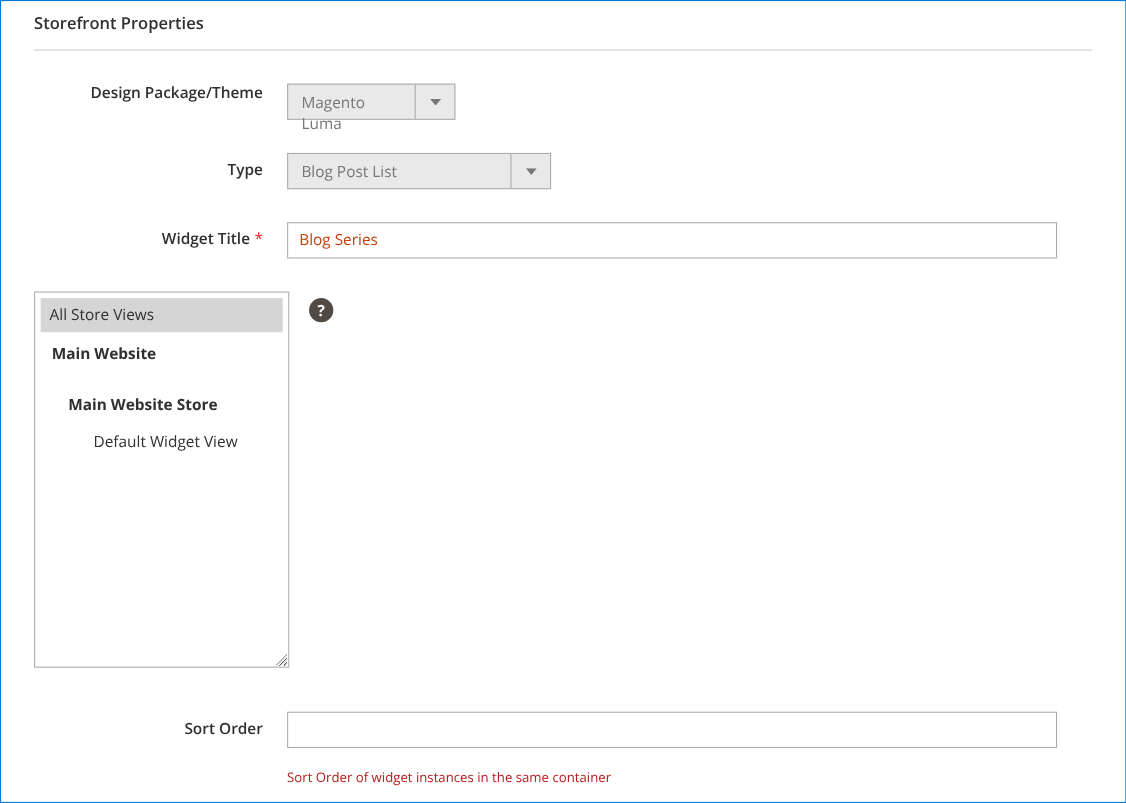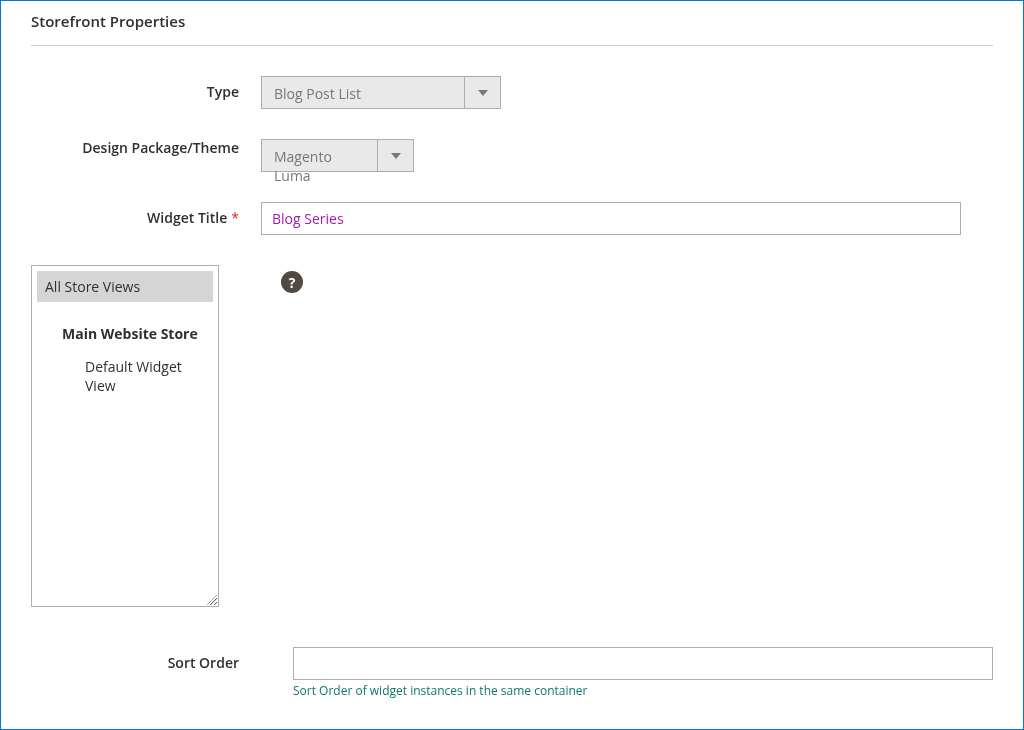--- a/index.html
+++ b/index.html
@@ -83,25 +83,25 @@
     .dd-arrow svg {
       width: 10px;
       height: 6px;
     }
     .text-input {
       width: 700px;
       height: 33px;
       padding: 6px 10px;
       font-size: 14px;
       border: 1px solid #adadad;
-      color: #a21caf;
+      color: #c2410c;
       font-family: inherit;
     }
     .store-select {
-      width: 188px;
+      width: 232px;
       height: 342px;
       border: 1px solid #adadad;
       background: #fff;
       padding: 5px;
       overflow: auto;
       position: relative;
       resize: both;
     }
     .store-opt {
       padding: 6px 8px;
@@ -144,84 +144,85 @@
       color: #fff;
       display: flex;
       align-items: center;
       justify-content: center;
       font-weight: 700;
       font-size: 14px;
       cursor: pointer;
     }
     .field-hint {
       font-size: 12px;
-      color: #0f766e;
-      margin-top: 2px;
+      color: #b91c1c;
+      margin-top: 18px;
     }
   </style>
 </head>
 <body>
 
 <div class="content">
   <div class="section-title">Storefront Properties</div>
+
+  <div class="form-row">
+    <div class="form-label multi-line">Design Package/Theme</div>
+    <div class="form-control-wrap">
+      <div class="dropdown-disabled theme">
+        <span class="dd-text">Magento Luma</span>
+        <span class="dd-arrow">
+          <svg viewBox="0 0 10 6">
+              <path d="M0 0 L5 6 L10 0 Z" fill="#777"></path>
+            </svg>
+        </span>
+      </div>
+    </div>
+  </div>
 
   <div class="form-row">
     <div class="form-label">Type</div>
     <div class="form-control-wrap">
       <div class="dropdown-disabled type">
         <span class="dd-text">Blog Post List</span>
         <span class="dd-arrow">
           <svg viewBox="0 0 10 6">
               <path d="M0 0 L5 6 L10 0 Z" fill="#777"></path>
             </svg>
         </span>
       </div>
     </div>
   </div>
 
   <div class="form-row">
-    <div class="form-label multi-line">Design Package/Theme</div>
-    <div class="form-control-wrap">
-      <div class="dropdown-disabled theme">
-        <span class="dd-text">Magento Luma</span>
-        <span class="dd-arrow">
-          <svg viewBox="0 0 10 6">
-              <path d="M0 0 L5 6 L10 0 Z" fill="#777"></path>
-            </svg>
-        </span>
-      </div>
-    </div>
-  </div>
-
-  <div class="form-row">
     <div class="form-label">
       <span>Widget Title</span><span class="required-mark">*</span>
     </div>
     <div class="form-control-wrap">
       <input type="text" class="text-input" value="Blog Series" style="">
     </div>
   </div>
 
   <div class="form-row">
     <div class="form-control-wrap">
       <div class="store-select">
         <div class="store-opt selected">All Store Views</div>
+        <div class="store-opt group">Main Website</div>
         <div class="store-opt subgroup">Main Website Store</div>
         <div class="store-opt view">Default Widget View</div>
         <svg class="resize-grip" viewBox="0 0 12 12">
           <line x1="2" y1="12" x2="12" y2="2" stroke="#aaa" stroke-width="1"></line>
           <line x1="6" y1="12" x2="12" y2="6" stroke="#aaa" stroke-width="1"></line>
           <line x1="10" y1="12" x2="12" y2="10" stroke="#aaa" stroke-width="1"></line>
         </svg>
       </div>
       <div class="help-icon">?</div>
     </div>
   </div>
 
-  <div class="form-row" style="margin-bottom:0;margin-top:40px;gap:32px;">
+  <div class="form-row" style="margin-bottom:0;margin-top:40px;">
     <div class="form-label">Sort Order</div>
     <div class="form-control-wrap">
       <input type="text" class="text-input" value="" style="">
       <div class="field-hint">Sort Order of widget instances in the same container</div>
     </div>
   </div>
 
 </div>
 
 </body></html>

